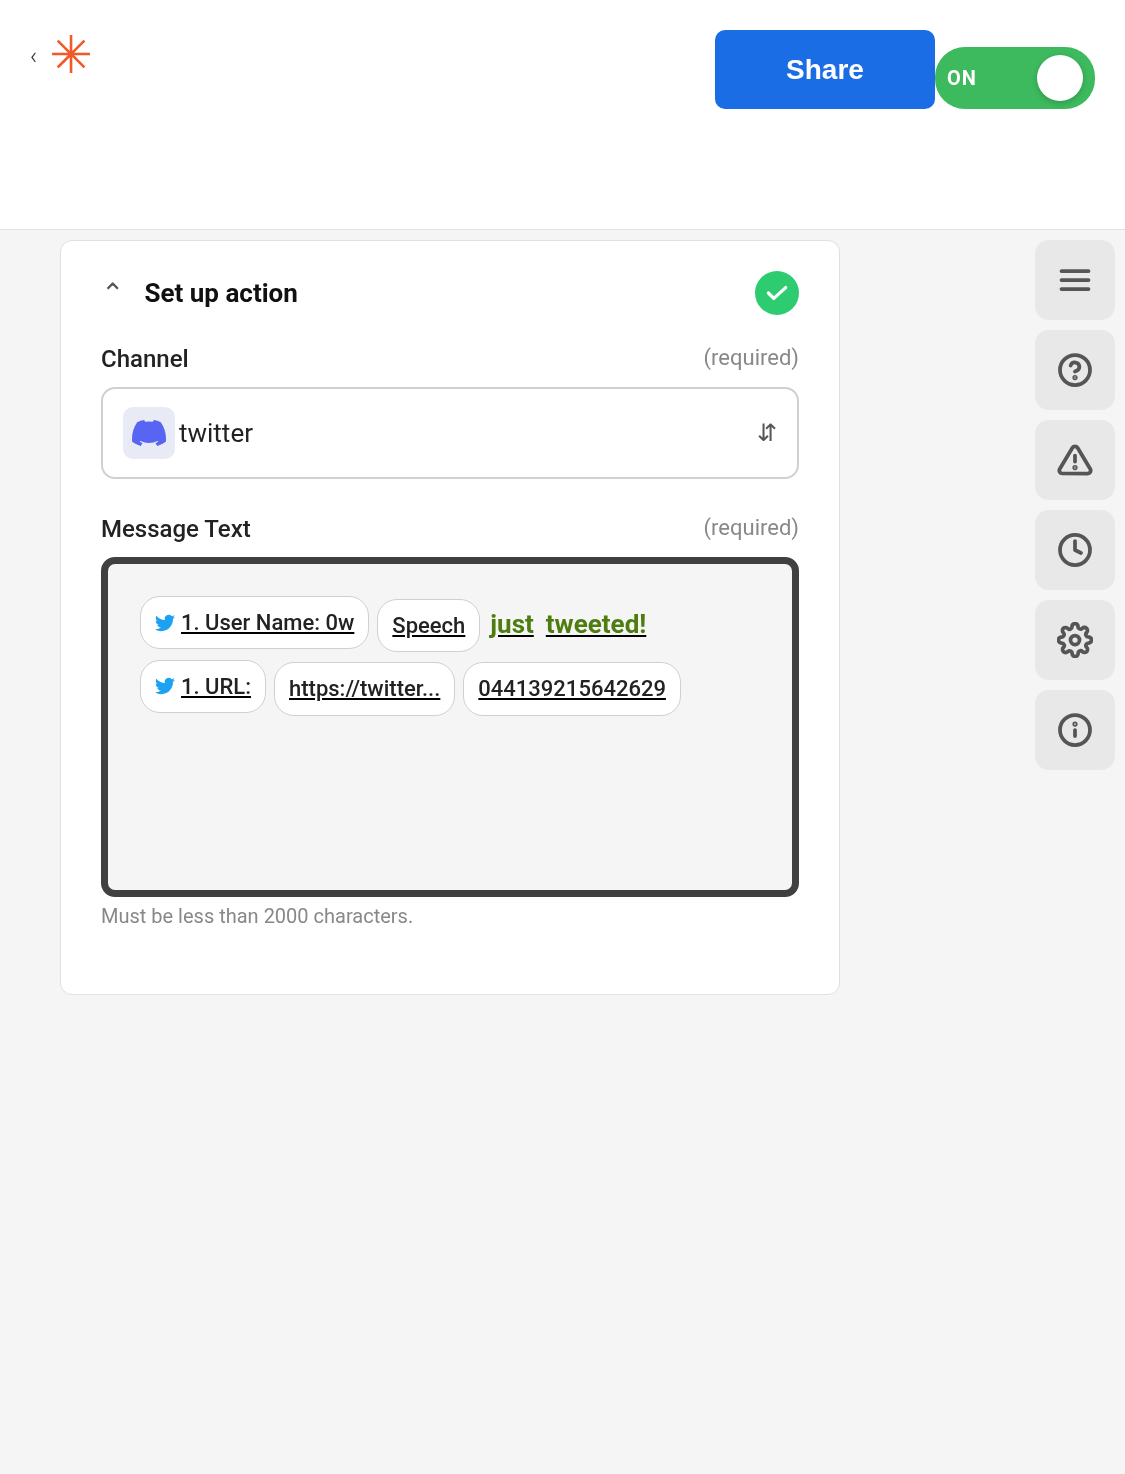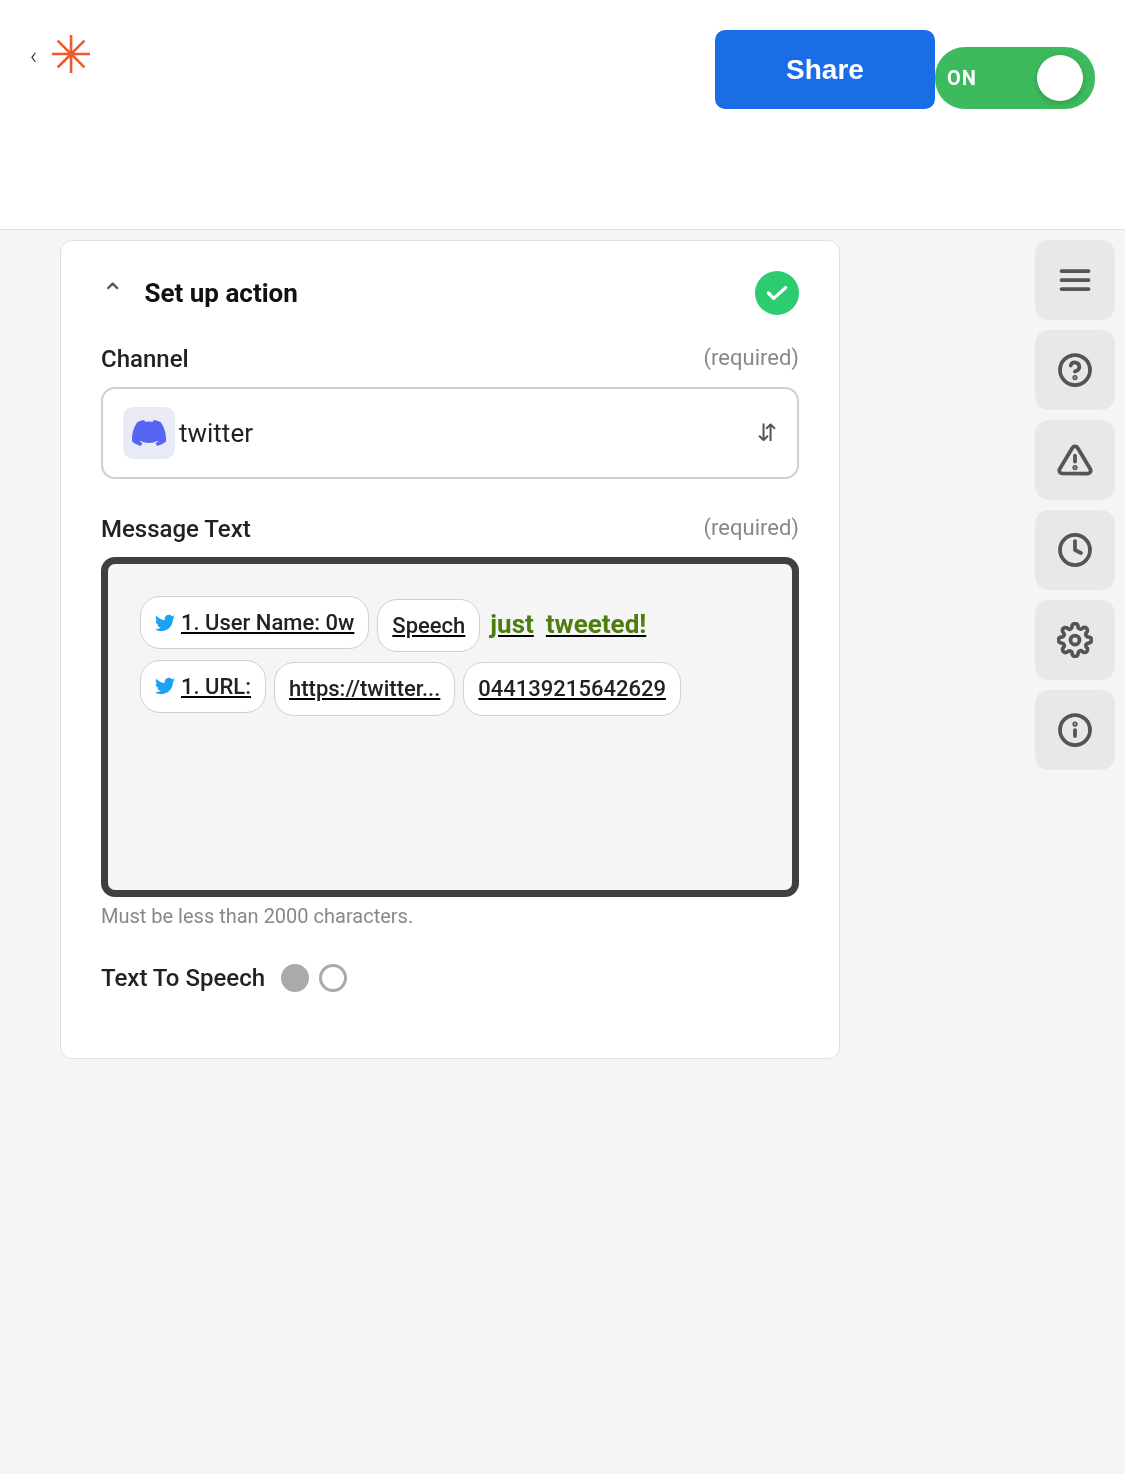--- a/index.html
+++ b/index.html
@@ -407,29 +407,20 @@
           </span>
 
           <span class="chip">
             <span>044139215642629</span>
           </span>
         </div>
       </div>
       <p class="hint-text">Must be less than 2000 characters.</p>
     </div>
 
-    <div class="field-group">
-      <div class="tts-row">
-        <span class="field-label">Text To Speech</span>
-        <div class="radio-group">
-          <span class="radio-filled"></span>
-          <span class="radio-empty"></span>
-        </div>
-      </div>
-    </div>
 
   </div>
 
   <div class="side-panel">
 
     <button class="side-btn">
       <svg viewBox="0 0 24 24" fill="none" stroke="#555" stroke-width="2.5" stroke-linecap="round">
         <line x1="3" y1="6" x2="21" y2="6"></line>
         <line x1="3" y1="12" x2="21" y2="12"></line>
         <line x1="3" y1="18" x2="21" y2="18"></line>

